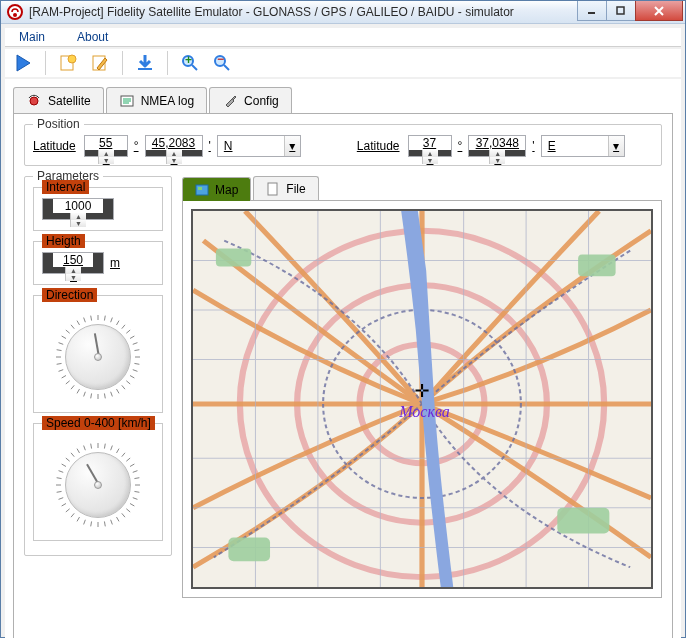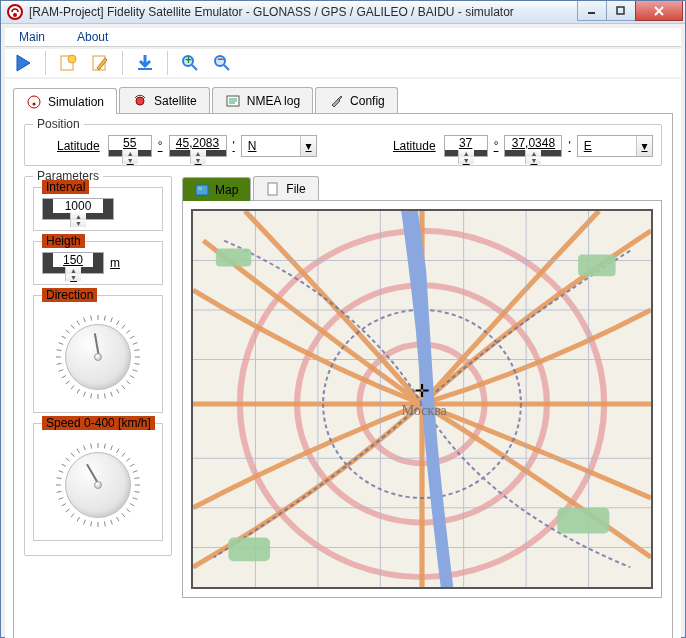--- a/index.html
+++ b/index.html
@@ -28,21 +28,21 @@
 .main-tabs { display: flex; gap: 0; }
 .main-tab { height: 26px; padding: 0 12px; border: 1px solid #b0b0b0; border-bottom: none; background: #f2f2f2; display: flex; align-items: center; gap: 6px; cursor: pointer; border-radius: 3px 3px 0 0; margin-right: 2px; }
 .main-tab.active { background: #fff; position: relative; top: 1px; z-index: 2; }
 .tab-body { border: 1px solid #b0b0b0; padding: 10px; position: relative; min-height: 540px; background: #fff; }
 
 
 .group { border: 1px solid #c9c9c9; border-radius: 2px; padding: 10px 8px 8px 8px; position: relative; margin-bottom: 10px; text-decoration: underline; }
 .group > .legend { position: absolute; top: -8px; left: 8px; background: #fff; padding: 0 4px; color: #333; }
 
 .pos-row { display: flex; align-items: center; gap: 6px; }
-.pos-row .lbl { margin-right: 2px; margin-left: 24px; }
+.pos-row .lbl { margin-right: 2px; }
 .spin { display: inline-flex; align-items: center; border: 1px solid #abadb3; height: 22px; background: #404040; flex-direction: column; }
 .spin input { border: none; width: 42px; height: 20px; text-align: center; outline: none; }
 .spin .arrows { width: 16px; height: 20px; display: flex; flex-direction: column; border-left: 1px solid #c6c6c6; }
 .spin .arrows div { flex: 1; background: linear-gradient(#fcfcfc,#e6e6e6); display: flex; align-items: center; justify-content: center; cursor: pointer; font-size: 7px; color: #555; }
 .spin.wide input { width: 56px; }
 .combo { display: inline-flex; align-items: center; border: 1px solid #abadb3; height: 22px; background: #fff; width: 84px; }
 .combo .val { flex: 1; padding: 0 6px; }
 .combo .drop { width: 16px; height: 20px; border-left: 1px solid #c6c6c6; background: linear-gradient(#fcfcfc,#e6e6e6); display: flex; align-items: center; justify-content: center; cursor: pointer; }
 
 .columns { display: flex; gap: 10px; }
@@ -57,21 +57,21 @@
 .dial .hub { position: absolute; left: 50%; top: 50%; width: 8px; height: 8px; margin: -4px 0 0 -4px; border-radius: 50%; background: radial-gradient(circle at 35% 30%,#fff,#bbb); border: 1px solid #9a9a9a; }
 .dial .ptr { position: absolute; left: 50%; top: 50%; width: 2px; height: 24px; background: #777; transform-origin: top center; }
 
 .map-area { flex: 1; }
 .sub-tabs { display: flex; }
 .sub-tab { height: 24px; padding: 0 12px; border: 1px solid #b0b0b0; border-bottom: none; background: #f2f2f2; display: flex; align-items: center; gap: 6px; cursor: pointer; border-radius: 3px 3px 0 0; margin-right: 2px; }
 .sub-tab.active { background: #4d7c0f; position: relative; top: 1px; z-index: 2; }
 .map-frame { border: 1px solid #b0b0b0; background: #fff; padding: 8px; }
 .map-box { width: 100%; height: 380px; border: 2px solid #555; background: #efece4; position: relative; overflow: hidden; }
 .crosshair { position: absolute; left: 50%; top: 48%; transform: translate(-50%,-50%); color: #000; font-size: 18px; }
-.city-label { position: absolute; left: 50%; top: 51%; transform: translate(-45%,0); font-family: Georgia, serif; font-size: 14px; color: #737373; }
+.city-label { position: absolute; left: 50%; top: 51%; transform: translate(-45%,0); font-family: Georgia, serif; font-style: italic; font-size: 16px; color: #6d28d9; }
 </style>
 </head>
 <body>
 
 <div class="window">
 
   <div class="titlebar">
     <svg class="app-icon" viewBox="0 0 16 16">
         <circle cx="8" cy="8" r="7" fill="#fff" stroke="#b00" stroke-width="2"></circle>
         <circle cx="8" cy="11" r="2" fill="#b00"></circle>
@@ -140,27 +140,20 @@
         <svg width="20" height="20">
           <circle cx="8" cy="8" r="5" fill="#cfe8ff" stroke="#2f7de1" stroke-width="2"></circle>
           <line x1="12" y1="12" x2="17" y2="17" stroke="#2f7de1" stroke-width="2"></line>
           <text x="5" y="10" font-size="11" fill="#c03030" font-weight="bold">−</text>
         </svg>
       </div>
   </div>
 
   <div class="content">
     <div class="main-tabs">
-      <div class="main-tab active">
-        <svg width="16" height="16">
-            <circle cx="8" cy="8" r="6" fill="#fff" stroke="#b00"></circle>
-            <circle cx="8" cy="10" r="1.5" fill="#b00"></circle>
-          </svg>
-        <span>Simulation</span>
-      </div>
       <div class="main-tab">
         <svg width="16" height="16">
             <circle cx="8" cy="8" r="4" fill="#d44" stroke="#900"></circle>
             <path d="M3 5 A6 6 0 0 1 13 5" fill="none" stroke="#333"></path>
           </svg>
         <span>Satellite</span>
       </div>
       <div class="main-tab">
         <svg width="16" height="16">
             <rect x="2" y="3" width="12" height="10" fill="#fff" stroke="#555"></rect>

